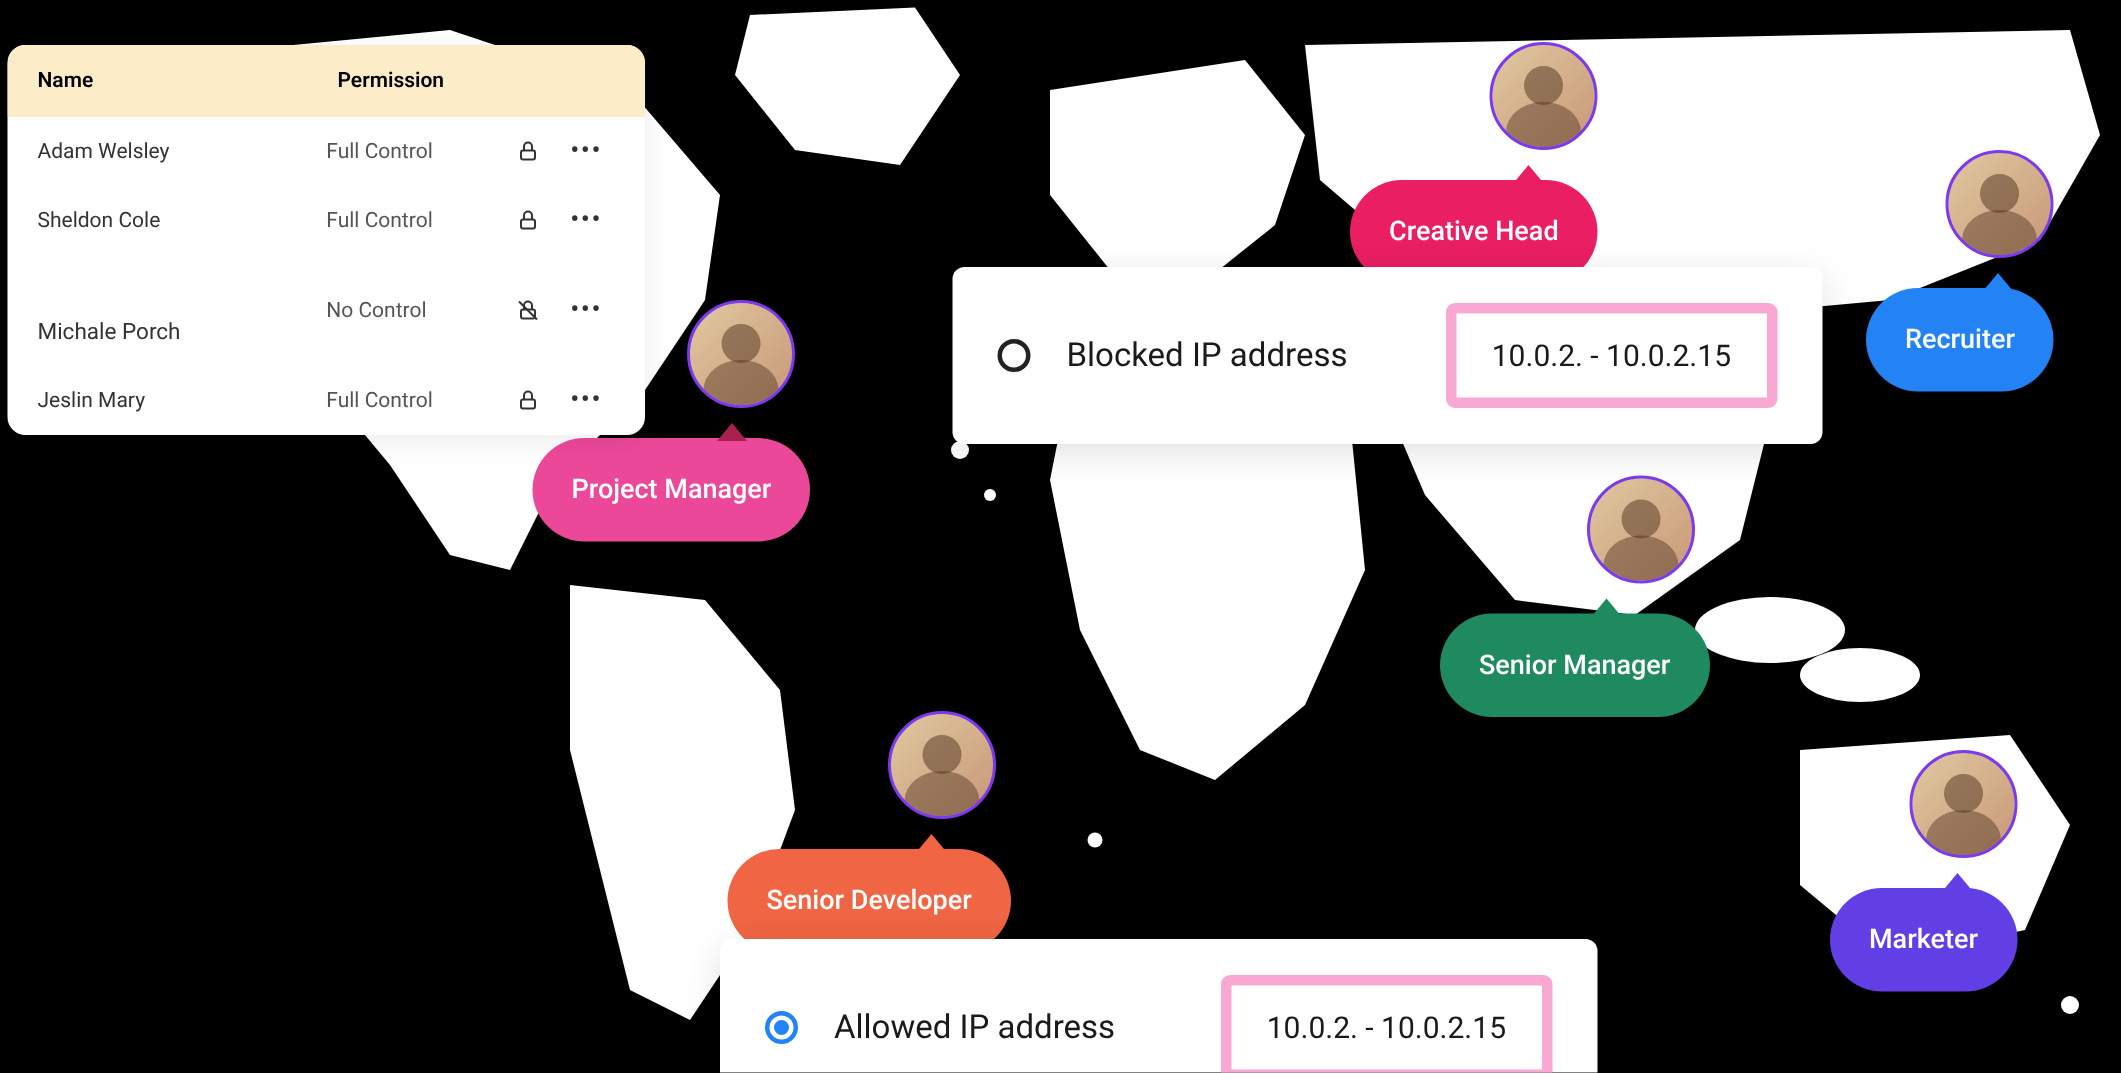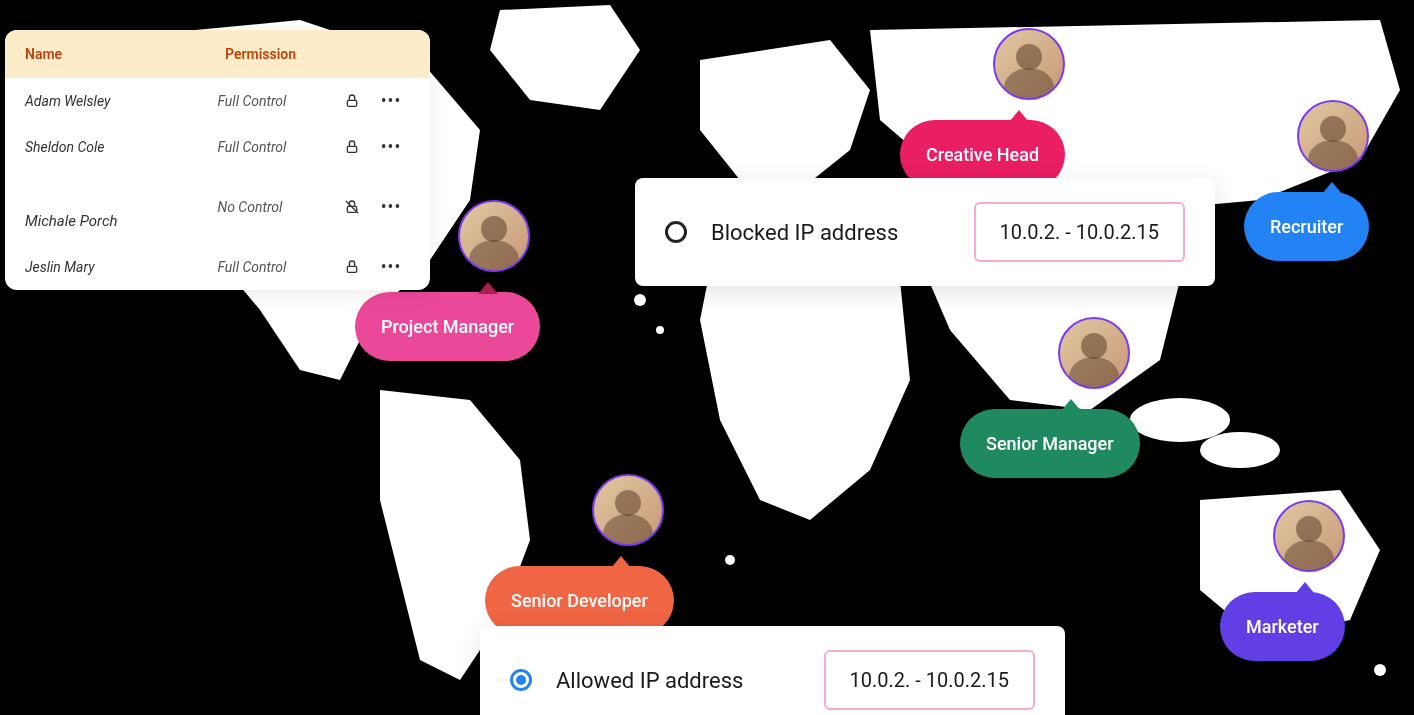--- a/index.html
+++ b/index.html
@@ -31,32 +31,31 @@
     box-shadow: 0 4px 20px rgba(0,0,0,0.08);
     z-index: 10;
     overflow: hidden;
   }
   .perm-header {
     display: flex;
     background: #fdecc8;
     padding: 16px 20px;
     font-weight: 600;
     font-size: 14px;
-    color: #c2410c;
+    color: #000000;
     justify-content: flex-end;
   }
   .perm-header .col-name { width: 200px; }
   .perm-header .col-perm { flex: 1; }
   .perm-row {
     display: flex;
     align-items: center;
     padding: 14px 20px;
     font-size: 14px;
     color: #333;
-    font-style: italic;
   }
   .perm-row .col-name { width: 200px; color: #333; }
   .perm-row .col-perm { width: 120px; color: #555; }
   .perm-row .col-lock { width: 40px; display:flex; justify-content:center; }
   .perm-row .col-more { width: 40px; display:flex; justify-content:center; }
   .perm-row.emph .col-name { font-size: 15px; margin-top: 28px; }
 
   .lock-icon svg { width: 16px; height: 16px; }
   .more-dots { font-size: 18px; color: #333; letter-spacing: 1px; line-height: 1; }
 
@@ -90,21 +89,21 @@
     width: 10px; height: 10px;
     background: #2383f4;
     border-radius: 50%;
   }
   .ip-label {
     font-size: 22px;
     color: #1a1a1a;
     flex: 1;
   }
   .ip-value-box {
-    border: 2px solid #f9a8d4;
+    border: 7px solid #f9a8d4;
     border-radius: 6px;
     padding: 16px 24px;
     font-size: 20px;
     color: #1a1a1a;
     min-width: 210px;
     text-align: center;
   }
 
   
   .person {

